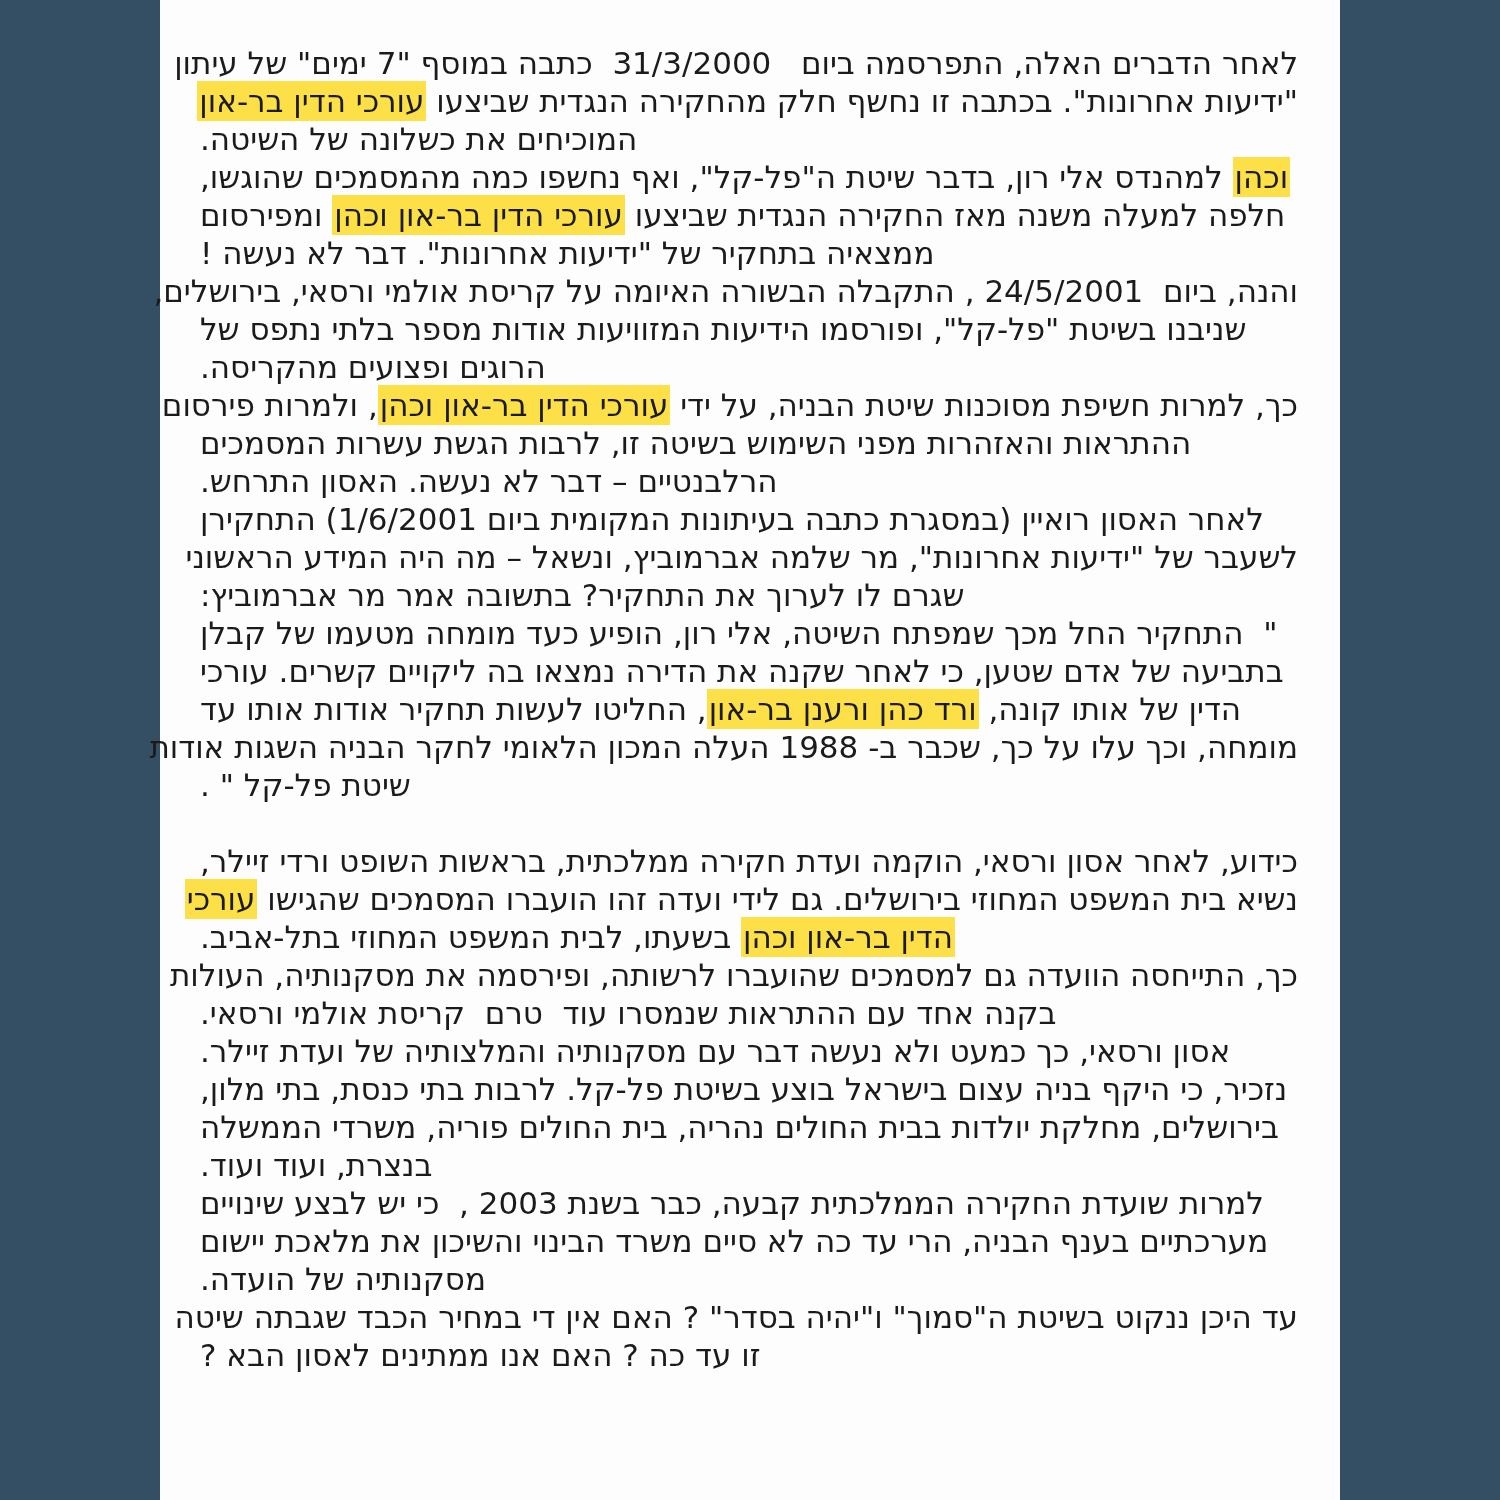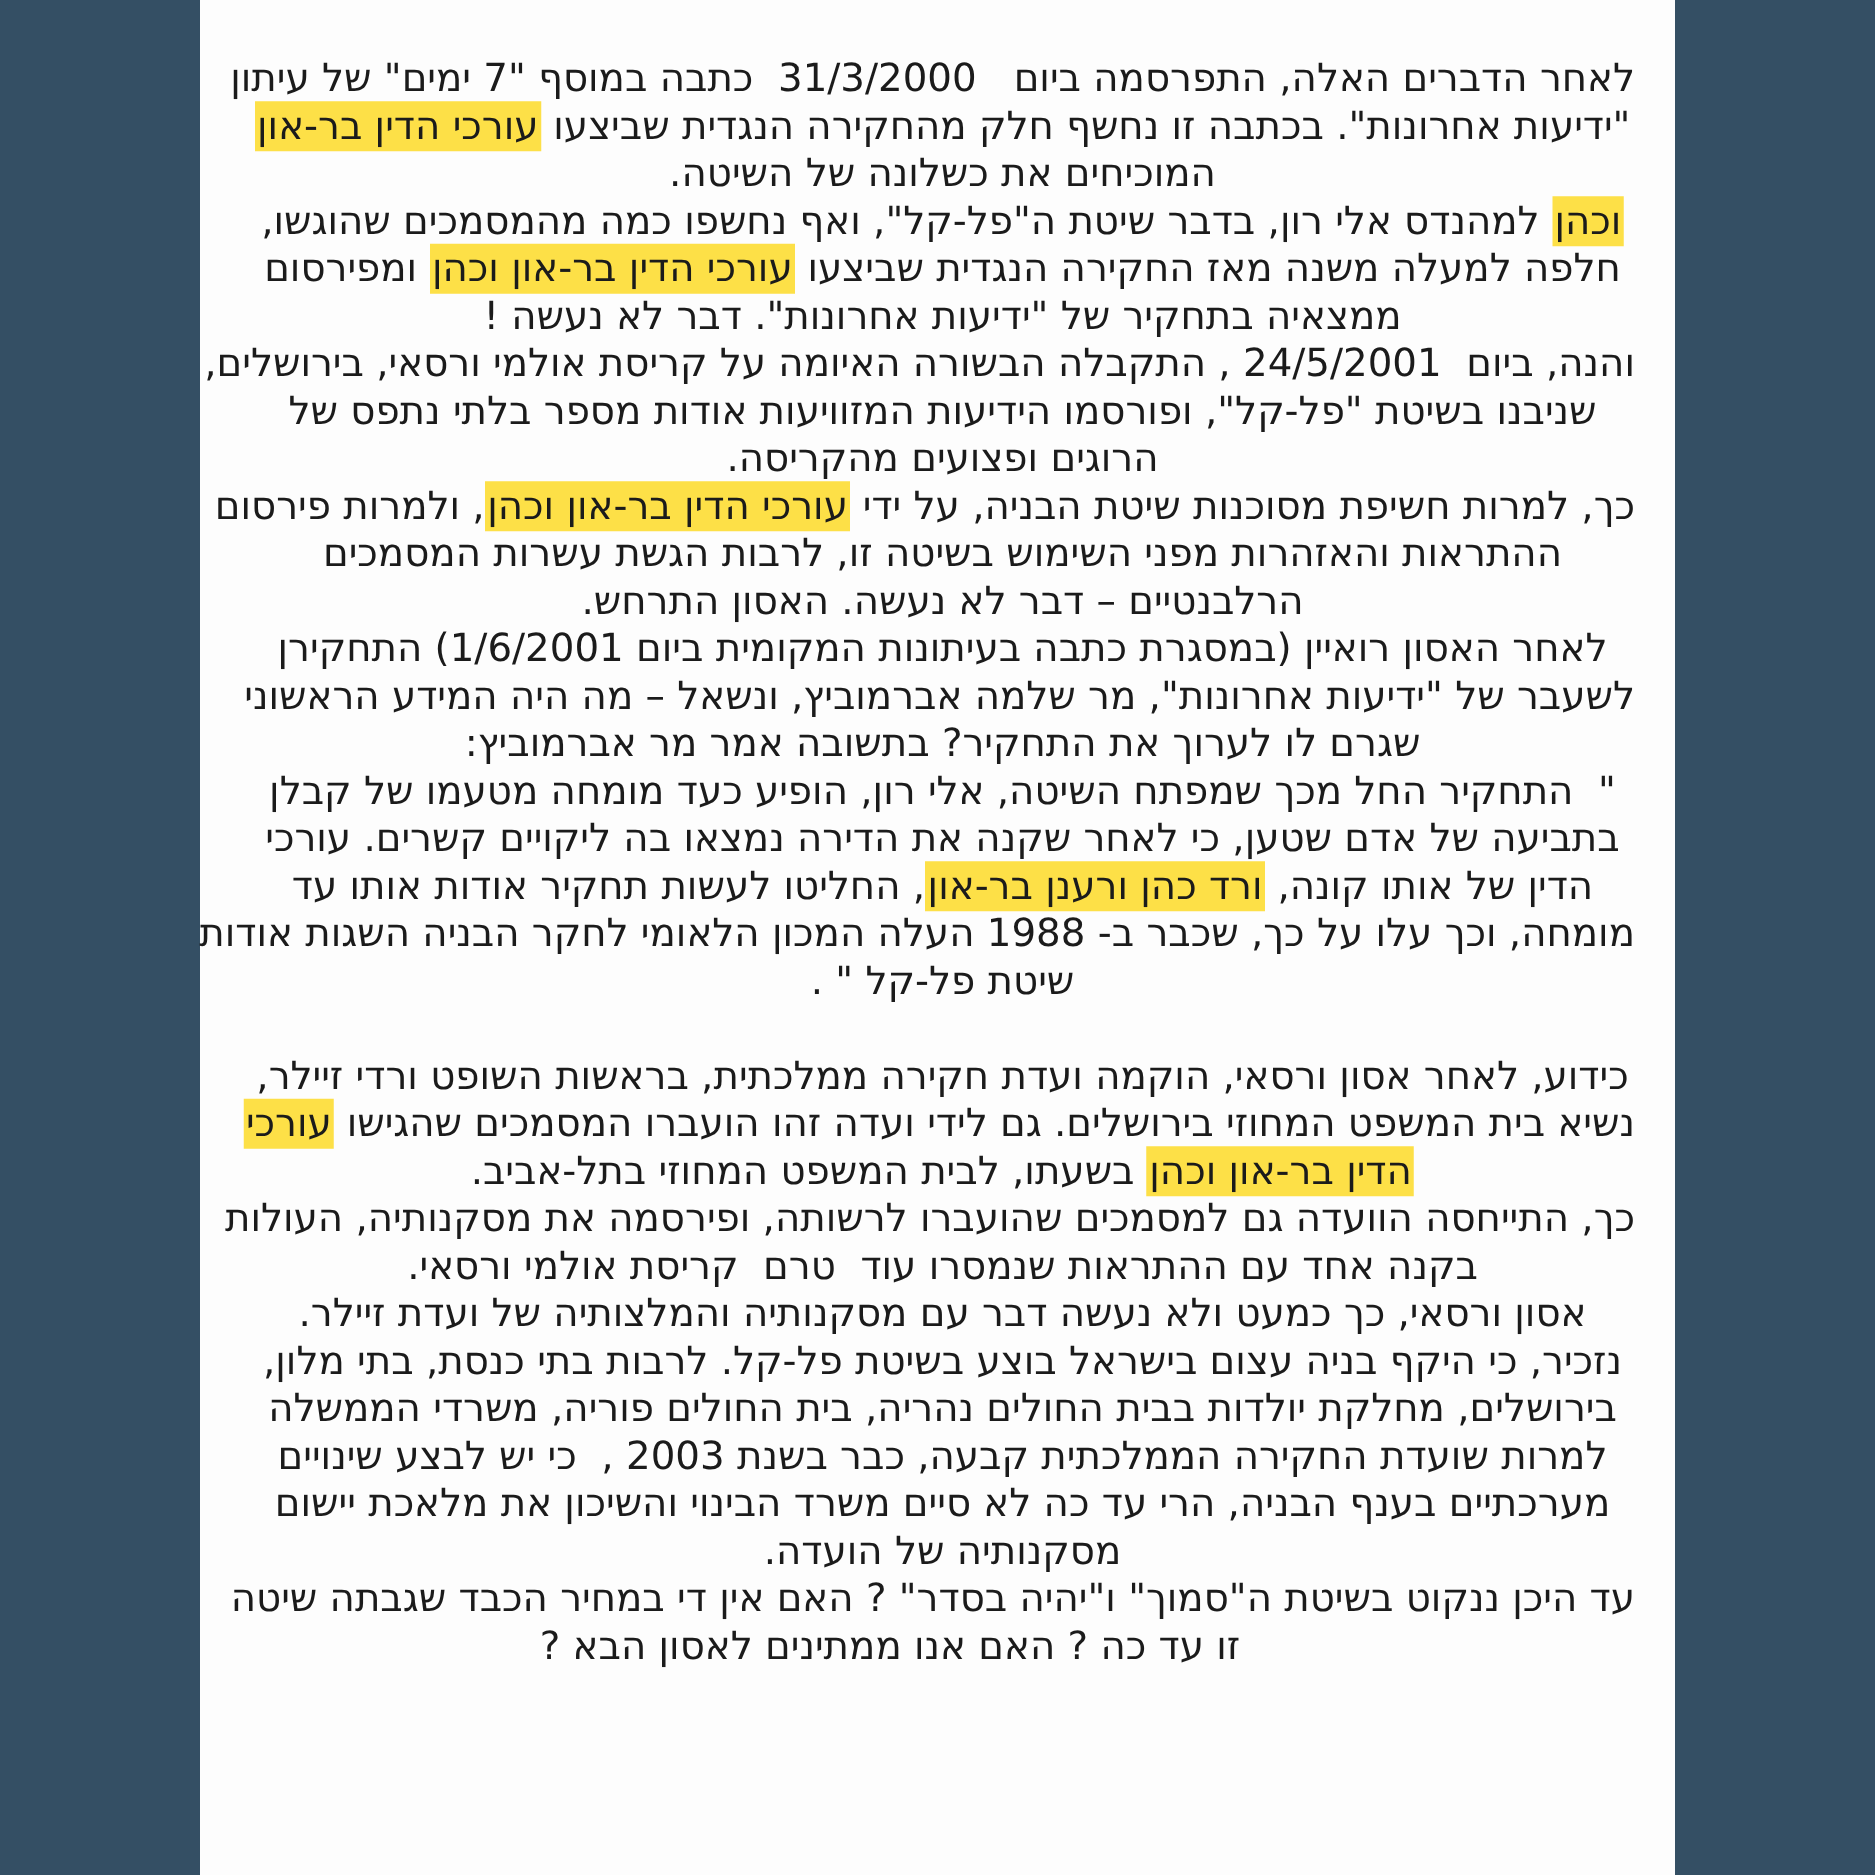--- a/index.html
+++ b/index.html
@@ -20,22 +20,22 @@
   .paper {
     position: absolute;
     left: 160px;
     top: 0;
     width: 1180px;
     height: 1500px;
     background: #fdfdfd;
   }
   .textblock {
     direction: rtl;
-    text-align: center;
-    padding: 44px 32px 0 40px;
+    text-align: left;
+    padding: 44px 42px 0 40px;
     font-size: 31px;
     line-height: 38px;
     font-weight: 400;
     color: #1b1b1b;
     letter-spacing: 0;
   }
   .line {
     white-space: pre;
     height: 38px;
   }
@@ -78,20 +78,21 @@
         <div class="line"><span>שיטת פל-קל " .</span></div>
         <div class="line blank"></div>
         <div class="line"><span>כידוע, לאחר אסון ורסאי, הוקמה ועדת חקירה ממלכתית, בראשות השופט ורדי זיילר,</span></div>
         <div class="line"><span>נשיא בית המשפט המחוזי בירושלים. גם לידי ועדה זהו הועברו המסמכים שהגישו </span><span class="hl">עורכי</span></div>
         <div class="line"><span class="hl">הדין בר-און וכהן</span><span> בשעתו, לבית המשפט המחוזי בתל-אביב.</span></div>
         <div class="line"><span>כך, התייחסה הוועדה גם למסמכים שהועברו לרשותה, ופירסמה את מסקנותיה, העולות</span></div>
         <div class="line"><span>בקנה אחד עם ההתראות שנמסרו עוד  טרם  קריסת אולמי ורסאי.</span></div>
         <div class="line"><span>אסון ורסאי, כך כמעט ולא נעשה דבר עם מסקנותיה והמלצותיה של ועדת זיילר.</span></div>
         <div class="line"><span>נזכיר, כי היקף בניה עצום בישראל בוצע בשיטת פל-קל. לרבות בתי כנסת, בתי מלון,</span></div>
         <div class="line"><span>בירושלים, מחלקת יולדות בבית החולים נהריה, בית החולים פוריה, משרדי הממשלה</span></div>
+        <div class="line"><span>בנצרת, ועוד ועוד.</span></div>
         <div class="line"><span>למרות שועדת החקירה הממלכתית קבעה, כבר בשנת 2003 ,  כי יש לבצע שינויים</span></div>
         <div class="line"><span>מערכתיים בענף הבניה, הרי עד כה לא סיים משרד הבינוי והשיכון את מלאכת יישום</span></div>
         <div class="line"><span>מסקנותיה של הועדה.</span></div>
         <div class="line"><span>עד היכן ננקוט בשיטת ה"סמוך" ו"יהיה בסדר" ? האם אין די במחיר הכבד שגבתה שיטה</span></div>
         <div class="line indent-right"><span>זו עד כה ? האם אנו ממתינים לאסון הבא ?</span></div>
       </div>
   </div>
 </div>
 
 </body></html>

